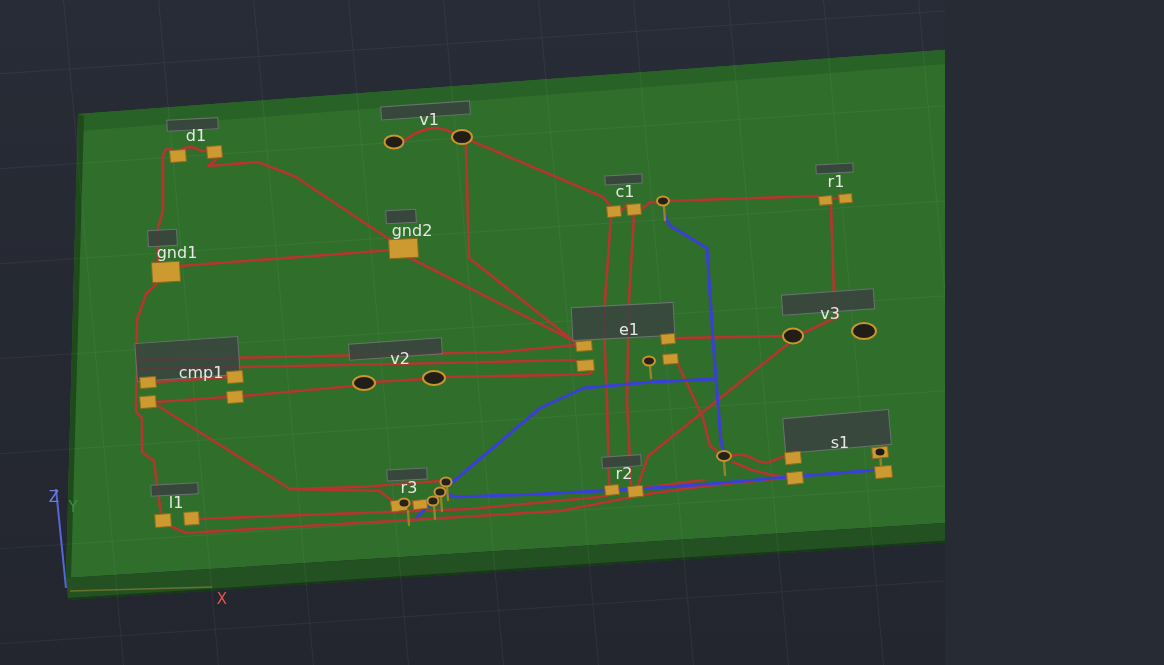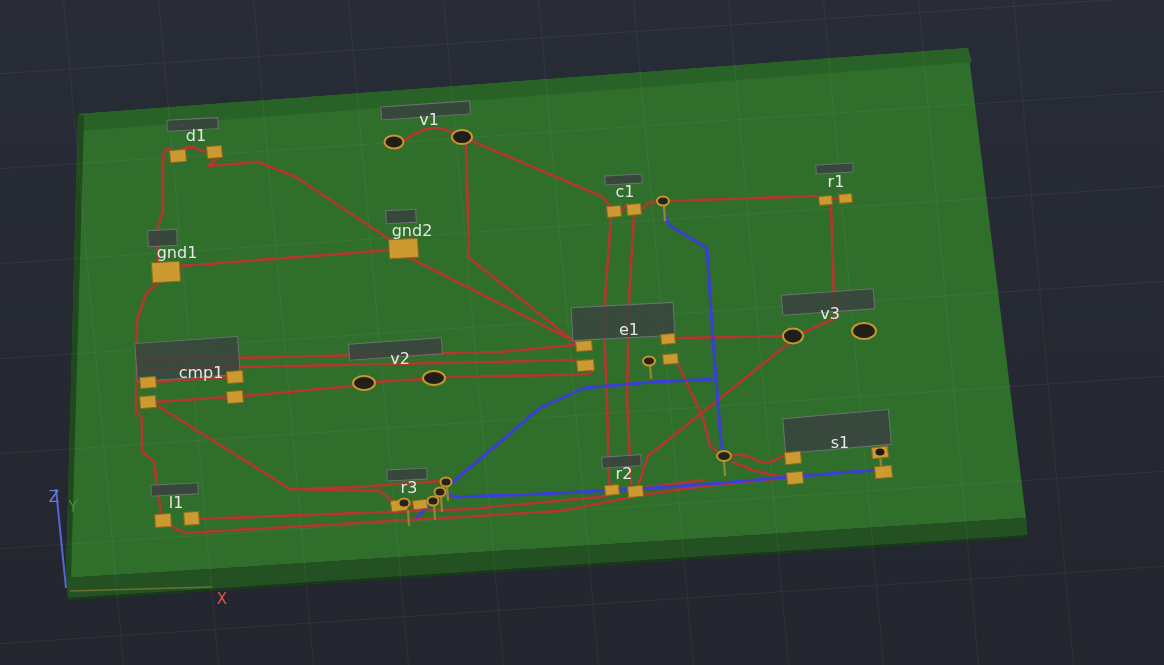--- a/index.html
+++ b/index.html
@@ -1,16 +1,16 @@
 <!DOCTYPE html>
 <html><head>
 <meta charset="utf-8">
 <style>
   html,body{margin:0;padding:0;background:#272b34;}
-  .stage{position:relative;width:1164px;height:665px;overflow:hidden;
+  .stage{position:relative;width:945px;height:665px;overflow:hidden;
          font-family:"DejaVu Sans","Liberation Sans",sans-serif;}
   svg{display:block}
   text{font-family:"DejaVu Sans","Liberation Sans",sans-serif;}
   .ref-label{fill:#e8e8e6;font-size:16px;}
   .axis-label{font-size:15px;}
 </style>
 </head>
 <body>
 
 <div class="stage">

